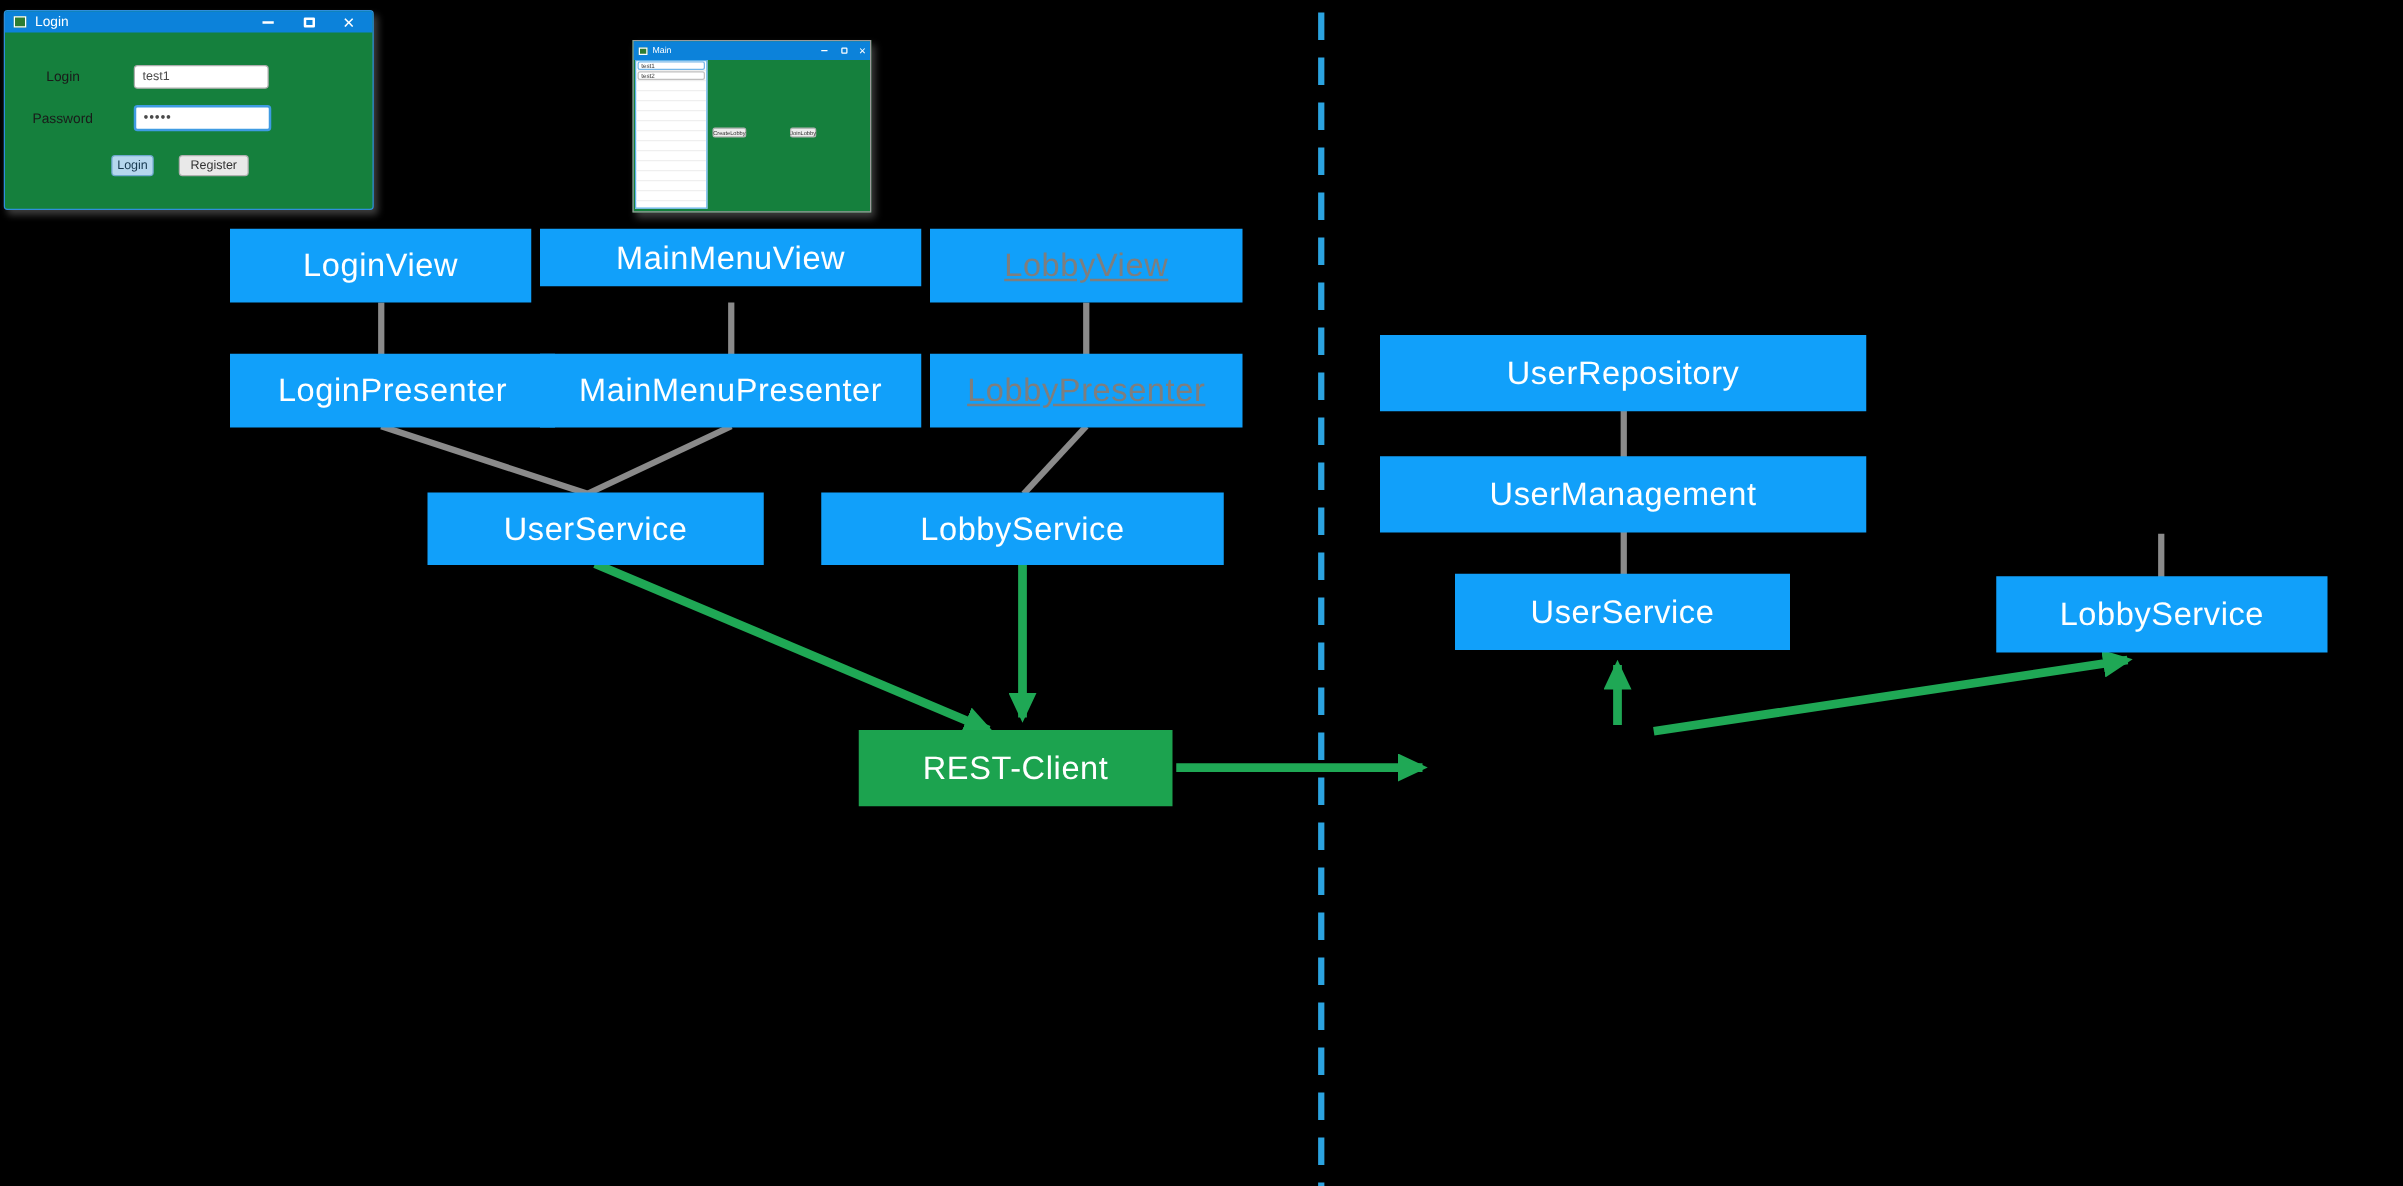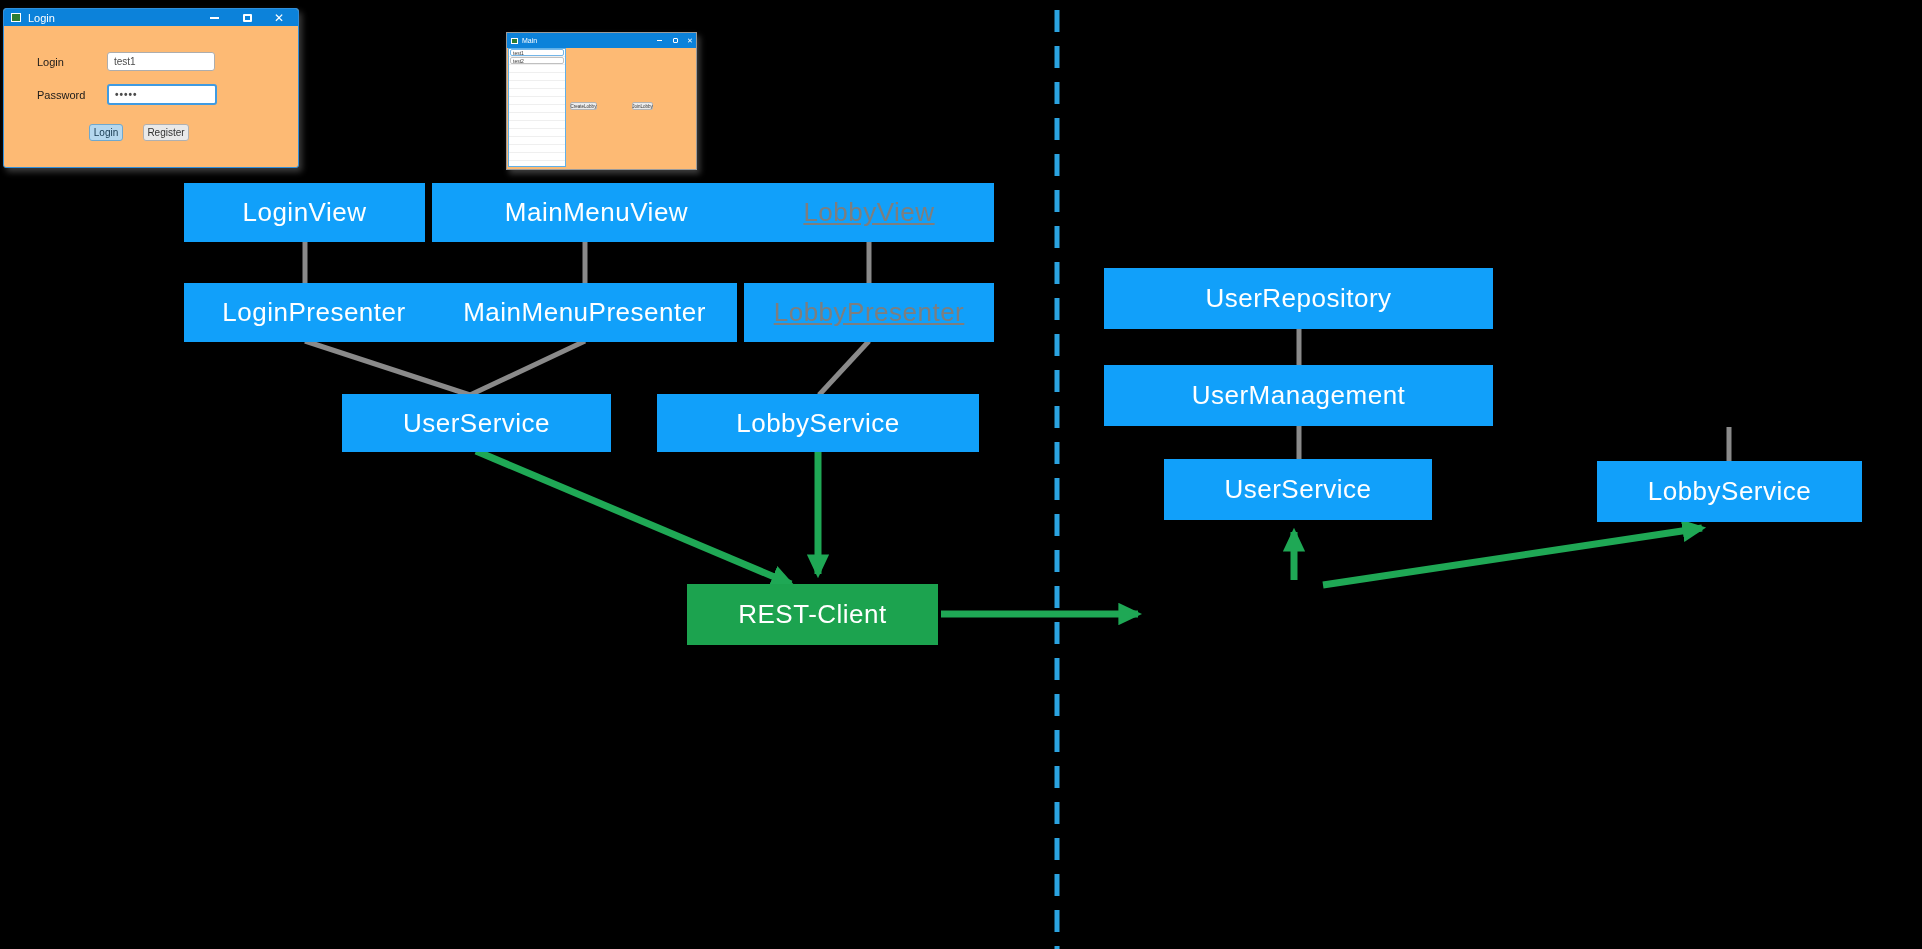--- a/index.html
+++ b/index.html
@@ -8,42 +8,42 @@
   svg.wires{position:absolute;left:0;top:0;width:1922px;height:949px;}
 
   
   .node{position:absolute;display:flex;align-items:center;justify-content:center;
         color:#fff;font-size:26px;letter-spacing:.5px;}
   .node.blue{background:#11a0fa;text-align:center;}
   .node.green{background:#1ca34f;}
   .node.muted{color:#7e7e7e;text-decoration:underline;}
 
   
-  .win{position:absolute;background:#fdba74;box-shadow:3px 4px 6px rgba(110,110,110,.55);}
+  .win{position:absolute;background:#15803d;box-shadow:3px 4px 6px rgba(110,110,110,.55);}
   #login-win{left:3px;top:8px;width:294px;height:158px;border:1px solid #2f8fdc;border-radius:3px;}
   #login-win .tbar{height:17px;background:#0c82da;display:flex;align-items:center;
                    border-radius:2px 2px 0 0;position:relative;}
   #login-win .appicon{width:10px;height:9px;margin-left:7px;background:#2e7d32;
                       border:1px solid #fff;box-sizing:border-box;}
   #login-win .ttl{color:#fff;font-size:11px;margin-left:7px;}
   #login-win .ctl{position:absolute;top:0;height:17px;display:flex;align-items:center;justify-content:center;
                   color:#fff;width:22px;}
   .minbar{display:block;width:9px;height:0;border-top:2px solid #fff;}
   .maxbox{display:block;width:9px;height:8px;border:2px solid #fff;box-sizing:border-box;border-radius:1px;}
   #login-win .closeg{font-size:12px;}
   #login-win .lbl{position:absolute;font-size:11px;color:#1a1a1a;}
   #login-win input{position:absolute;box-sizing:border-box;background:#fff;font-size:10px;color:#4a4a4a;
                    padding:0 0 0 6px;font-family:"Liberation Sans",sans-serif;}
   #lw-login-input{left:103px;top:43px;width:108px;height:19px;border:1px solid #adadad;border-radius:3px;}
   #lw-pass-input{left:103px;top:75px;width:110px;height:21px;border:2px solid #3f9be2;border-radius:3px;
                  font-weight:bold;letter-spacing:1px;color:#111;}
   #login-win .btn{position:absolute;top:115px;height:17px;display:flex;align-items:center;justify-content:center;
                   font-size:10px;border-radius:3px;box-sizing:border-box;}
   #lw-login-btn{left:85px;width:34px;background:#b5d7ee;border:1px solid #6fa8ce;color:#16384f;}
-  #lw-reg-btn{left:139px;width:46px;background:#e9e9e9;border:1px solid #b0b0b0;color:#333;}
+  #lw-reg-btn{left:139px;width:56px;background:#e9e9e9;border:1px solid #b0b0b0;color:#333;}
 
   
   #main-win{left:506px;top:32px;width:189px;height:136px;border:1px solid #9a9a9a;}
   #main-win .tbar{height:15px;background:#0c82da;display:flex;align-items:center;position:relative;}
   #main-win .appicon{width:7px;height:6px;margin-left:4px;background:#2e7d32;border:1px solid #fff;box-sizing:border-box;}
   #main-win .ttl{color:#fff;font-size:7px;margin-left:4px;}
   #main-win .ctl{position:absolute;top:0;height:15px;width:14px;display:flex;align-items:center;justify-content:center;color:#fff;}
   #main-win .minbar{width:5px;border-top:1px solid #fff;}
   #main-win .maxbox{width:5px;height:5px;border:1px solid #fff;}
   #main-win .closeg{font-size:7px;}
@@ -89,21 +89,21 @@
     <g stroke="#1fa855" stroke-width="7" fill="none">
       <line x1="476" y1="451" x2="791" y2="584" marker-end="url(#ah)"></line>
       <line x1="818" y1="451" x2="818" y2="574" marker-end="url(#ah)"></line>
       <line x1="941" y1="614" x2="1138" y2="614" marker-end="url(#ah)"></line>
       <line x1="1294" y1="580" x2="1294" y2="532" marker-end="url(#ah)"></line>
       <line x1="1323" y1="585" x2="1702" y2="528" marker-end="url(#ah)"></line>
     </g>
   </svg>
 
   <div class="node blue" style="left:184px;top:183px;width:241px;height:59px;">LoginView</div>
-  <div class="node blue" style="left:432px;top:183px;width:305px;height:59px;padding-left:12px;">MainMenuView</div>
+  <div class="node blue" style="left:432px;top:183px;width:305px;height:46px;">MainMenuView</div>
   <div class="node blue muted" style="left:744px;top:183px;width:250px;height:59px;">LobbyView</div>
 
   <div class="node blue" style="left:184px;top:283px;width:260px;height:59px;">LoginPresenter</div>
   <div class="node blue" style="left:432px;top:283px;width:305px;height:59px;">MainMenuPresenter</div>
   <div class="node blue muted" style="left:744px;top:283px;width:250px;height:59px;">LobbyPresenter</div>
 
   <div class="node blue" style="left:342px;top:394px;width:269px;height:58px;">UserService</div>
   <div class="node blue" style="left:657px;top:394px;width:322px;height:58px;">LobbyService</div>
 
   <div class="node green" style="left:687px;top:584px;width:251px;height:61px;text-align:center;">REST-Client</div>
@@ -120,21 +120,21 @@
       <span class="ctl" style="left:199px;">
           <span class="minbar"></span>
         </span>
       <span class="ctl" style="left:232px;">
           <span class="maxbox"></span>
         </span>
       <span class="ctl closeg" style="left:264px;">✕</span>
     </div>
     <span class="lbl" style="left:33px;top:47px;">Login</span>
     <input id="lw-login-input" value="test1" style="">
-    <span class="lbl" style="left:33px;top:80px;">Password</span>
+    <span class="lbl" style="left:22px;top:80px;">Password</span>
     <input id="lw-pass-input" value="•••••" style="">
     <span class="btn" id="lw-login-btn">Login</span>
     <span class="btn" id="lw-reg-btn">Register</span>
   </div>
 
   <div class="win" id="main-win">
     <div class="tbar">
       <span class="appicon"></span>
       <span class="ttl">Main</span>
       <span class="ctl" style="left:145px;">

